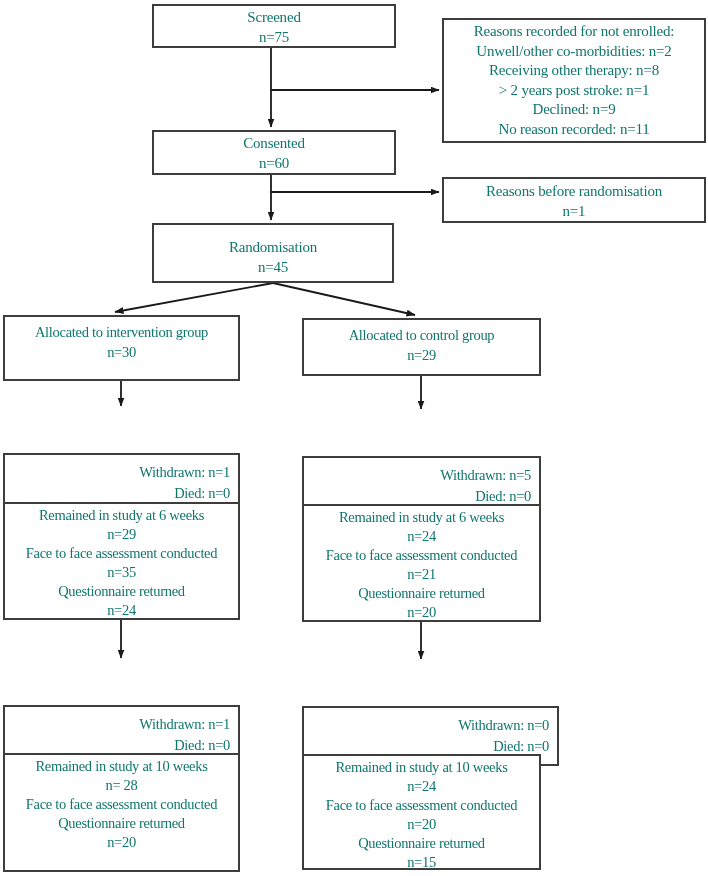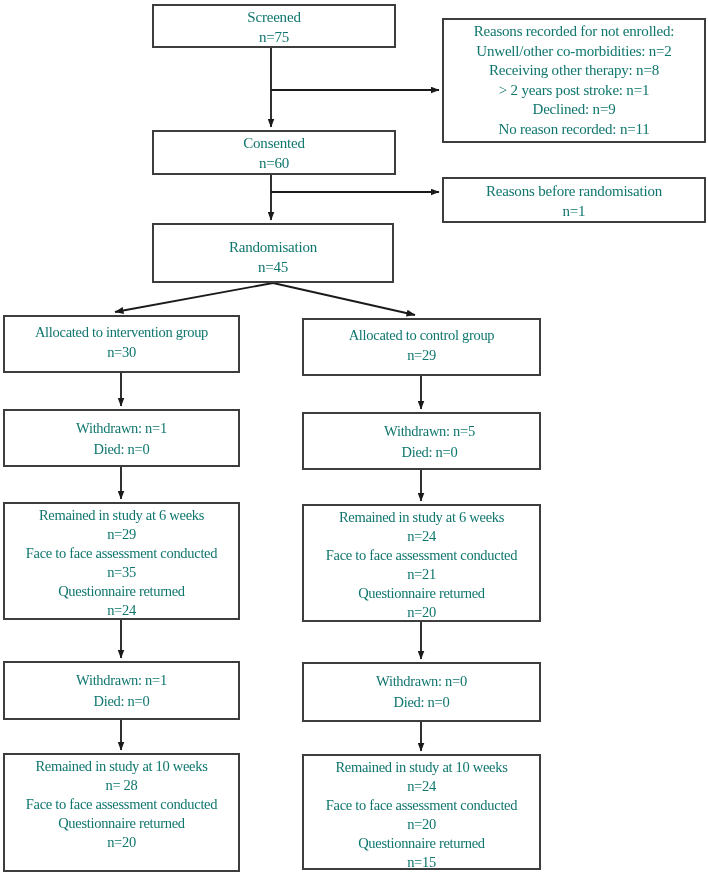--- a/index.html
+++ b/index.html
@@ -24,39 +24,39 @@
     border: 2px solid #3d3d3d;
     text-align: center;
     font-size: 15px;
     line-height: 20px;
     letter-spacing: -0.2px;
     white-space: nowrap;
   }
   .box .ln { width: 100%; }
   
   .col { font-size: 14.5px; letter-spacing: -0.3px; line-height: 19px; }
-  .wd  { text-align: center; padding: 7px 8px 0 8px; line-height: 21px; }
+  .wd  { text-align: right; padding: 7px 8px 0 8px; line-height: 21px; margin-top: 44px; }
 
   #box-screened      { left:152px; top:4px;   width:244px; height:44px;  padding-top:1px; }
   #box-reasons       { left:442px; top:18px;  width:264px; height:125px; line-height:19.5px; padding-top:2px; }
   #box-consented     { left:152px; top:130px; width:244px; height:45px;  padding-top:1px; }
   #box-withdrew      { left:442px; top:177px; width:264px; height:46px;  padding-top:2px; }
   #box-randomisation { left:152px; top:223px; width:242px; height:60px;  padding-top:12px; }
 
-  #box-int-alloc { left:3px;   top:315px; width:237px; height:58px; padding-top:5px; line-height:20px; }
+  #box-int-alloc { left:3px;   top:315px; width:237px; height:66px; padding-top:5px; line-height:20px; }
   #box-ctl-alloc { left:302px; top:318px; width:239px; height:58px; padding-top:5px; line-height:20px; }
 
   #box-int-wd1 { left:3px;   top:409px; width:237px; height:58px; }
   #box-ctl-wd1 { left:302px; top:412px; width:239px; height:58px;padding-left:24px; }
 
   #box-int-w6 { left:3px;   top:502px; width:237px; height:118px; padding-top:2px; }
   #box-ctl-w6 { left:302px; top:504px; width:239px; height:118px; padding-top:2px; }
 
   #box-int-wd2 { left:3px;   top:661px; width:237px; height:59px; }
-  #box-ctl-wd2 { left:302px; top:662px; width:239px; height:60px; }
+  #box-ctl-wd2 { left:302px; top:662px; width:257px; height:60px; }
 
   #box-int-w10 { left:3px;   top:753px; width:237px; height:119px; padding-top:2px; }
   #box-ctl-w10 { left:302px; top:754px; width:239px; height:116px; padding-top:2px; }
 </style>
 </head>
 <body>
 
 <div id="stage">
 
   <svg id="arrows" viewBox="0 0 708 876" xmlns="http://www.w3.org/2000/svg">

